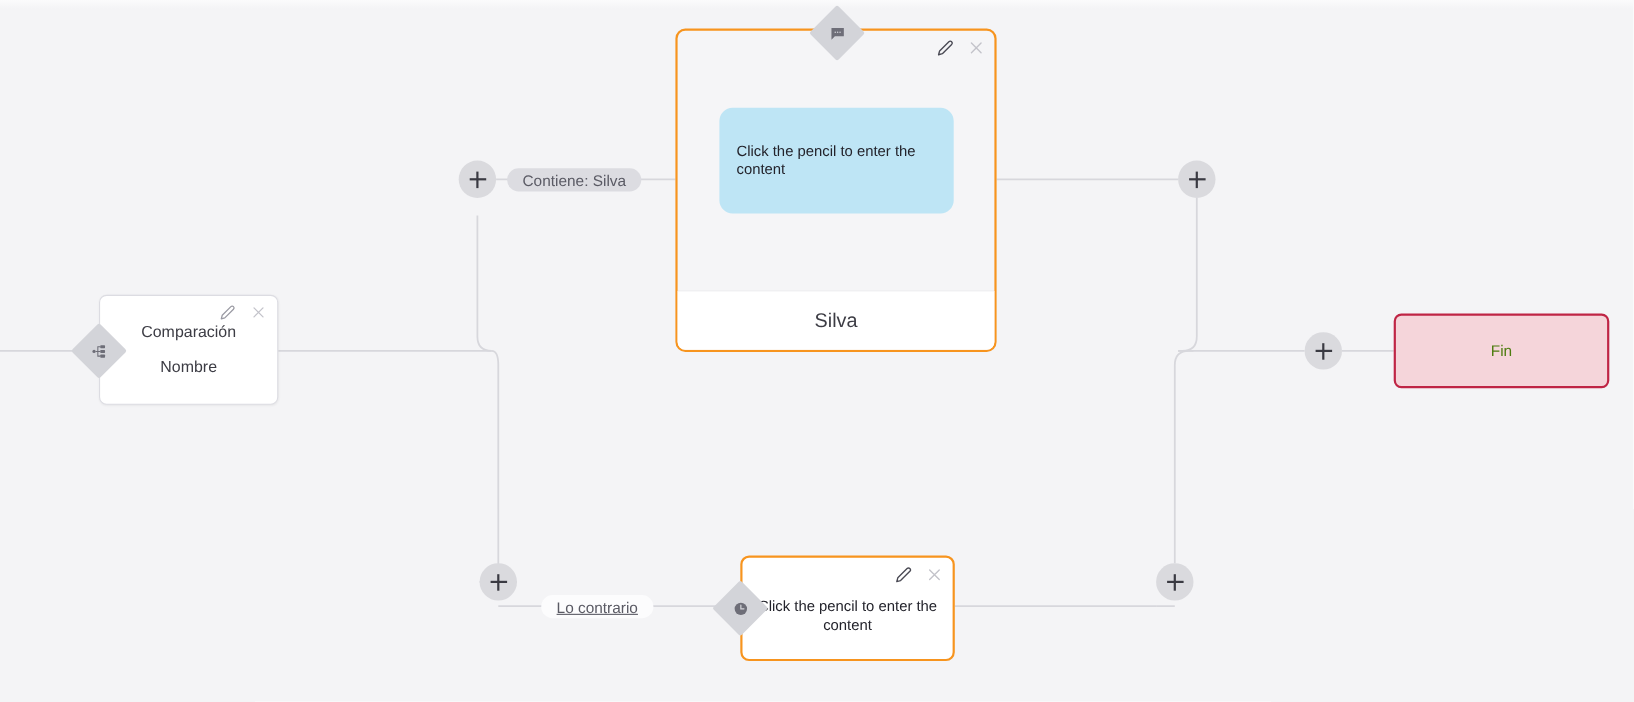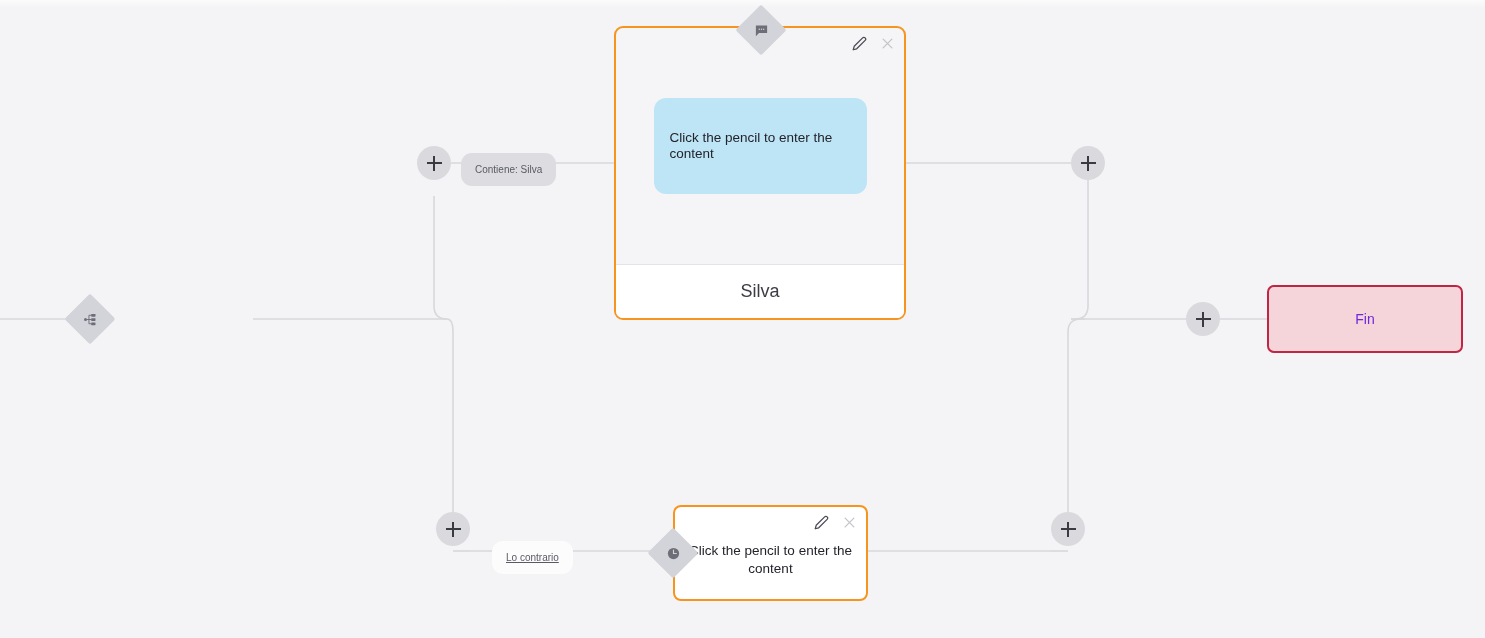--- a/index.html
+++ b/index.html
@@ -165,21 +165,21 @@
   .node-fin {
     left: 1267px; top: 285px;
     width: 196px; height: 68px;
     border: 2px solid #bf2545;
     border-radius: 7px;
     background: #f5d5da;
     display: flex;
     align-items: center;
     justify-content: center;
     font-size: 14px;
-    color: #6d28d9;
+    color: #4d7c0f;
   }
 
   
   .plus {
     position: absolute;
     width: 34px; height: 34px;
     border-radius: 50%;
     background: #dadade;
     z-index: 5;
     display: flex;
@@ -192,26 +192,26 @@
     position: absolute;
     background: #3a3a42;
   }
   .plus::before { width: 15px; height: 1.6px; }
   .plus::after  { width: 1.6px; height: 15px; }
 
   
   .pill {
     position: absolute;
     z-index: 5;
-    height: 33px;
+    height: 21px;
     border-radius: 11px;
     display: flex;
     align-items: center;
     justify-content: center;
-    font-size: 10px;
+    font-size: 14px;
     color: #5a5a64;
     white-space: nowrap;
     padding: 0 14px;
     box-sizing: border-box;
   }
   .pill-gray { background: #dcdce1; }
   .pill-white { background: #fcfcfd; }
 </style>
 </head>
 <body>
@@ -244,20 +244,36 @@
       <path d="M868,551 L1051,551"></path>
 
       <path d="M1068,512 L1068,332 Q1068,319 1081,319 L1085,319"></path>
       <path d="M1051,551 L1068,551"></path>
 
       <path d="M1071,319 L1186,319"></path>
       <path d="M1220,319 L1267,319"></path>
     </g>
   </svg>
 
+  <div class="node node-compare">
+    <div class="node-tools">
+      <span class="icon-pencil">
+        <svg width="14" height="14" viewBox="0 0 24 24" fill="none" stroke="#9a9aa3" stroke-width="2" stroke-linecap="round" stroke-linejoin="round">
+          <path d="M17 3a2.8 2.8 0 1 1 4 4L7.5 20.5 2 22l1.5-5.5Z"></path>
+        </svg>
+      </span>
+      <span class="icon-x">
+        <svg width="14" height="14" viewBox="0 0 24 24" fill="none" stroke="#c3c3ca" stroke-width="2" stroke-linecap="round">
+          <path d="M5 5 L19 19 M19 5 L5 19"></path>
+        </svg>
+      </span>
+    </div>
+    <div class="line1">Comparación</div>
+    <div class="line2">Nombre</div>
+  </div>
 
   <div class="diamond" style="left:72px; top:301px;">
     <span class="dico">
       <svg width="15" height="15" viewBox="0 0 24 24" fill="#6e6e78">
         <circle cx="4" cy="12" r="2.4"></circle>
         <rect x="13" y="3" width="7" height="4.4" rx="1"></rect>
         <rect x="13" y="9.8" width="7" height="4.4" rx="1"></rect>
         <rect x="13" y="16.6" width="7" height="4.4" rx="1"></rect>
         <path d="M6.4 12 H9.5 V5.2 H13" stroke="#6e6e78" stroke-width="1.5" fill="none"></path>
         <path d="M9.5 12 H13" stroke="#6e6e78" stroke-width="1.5" fill="none"></path>

